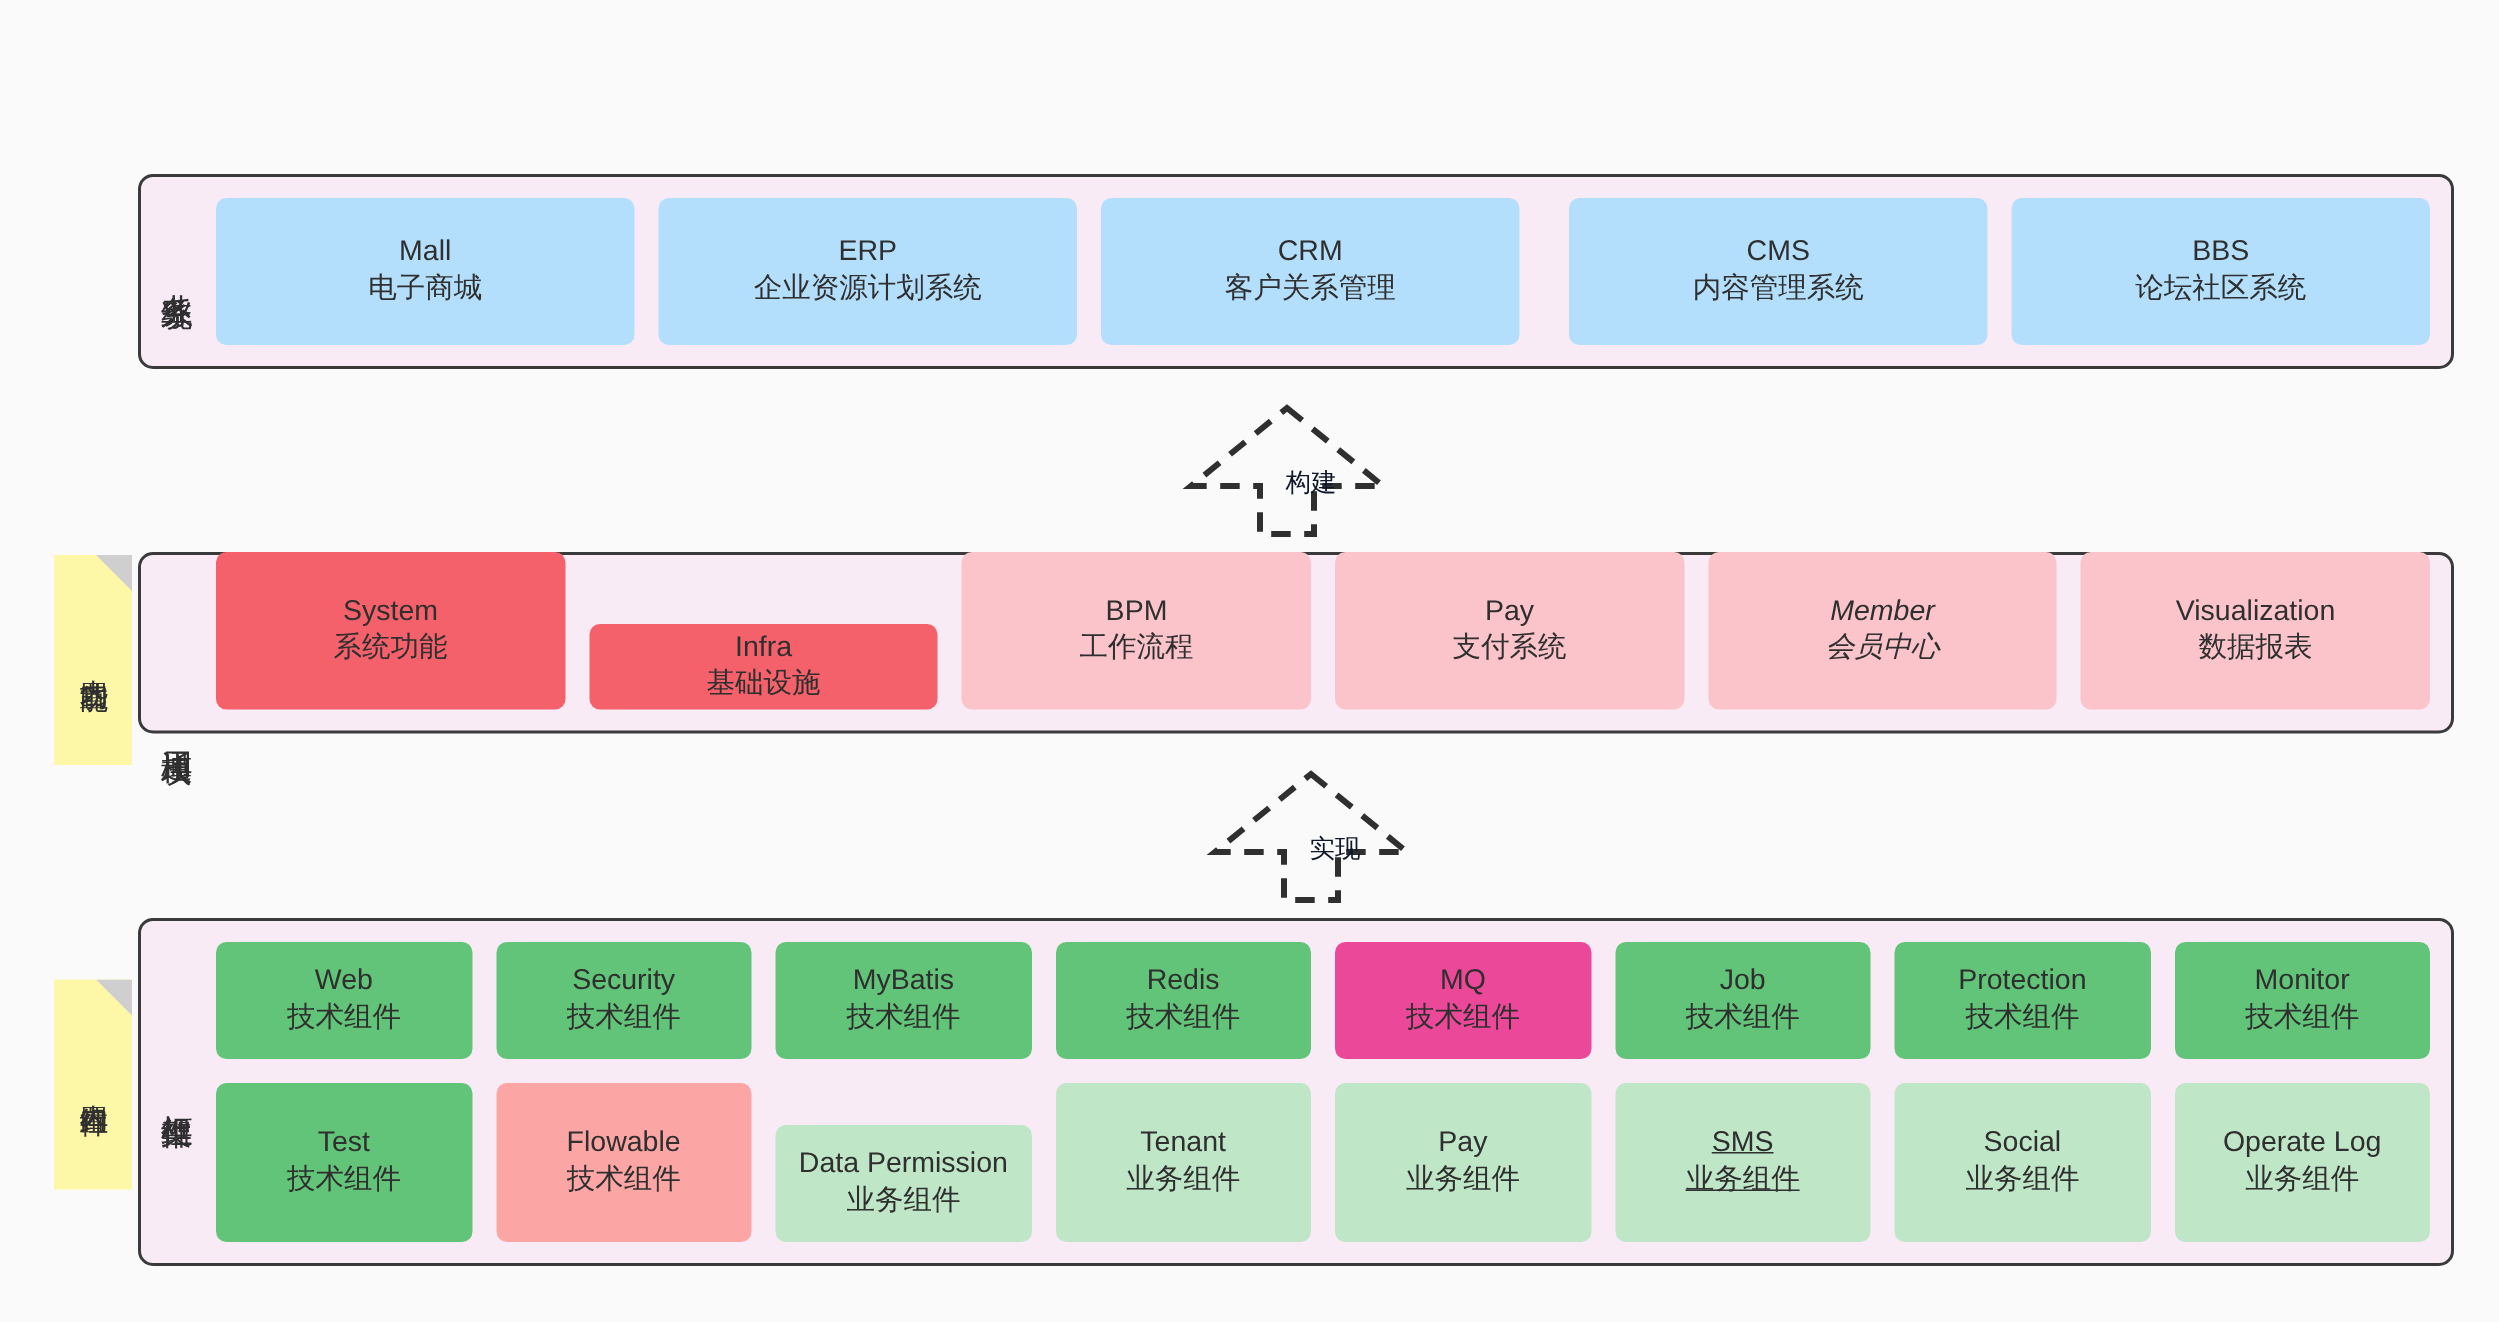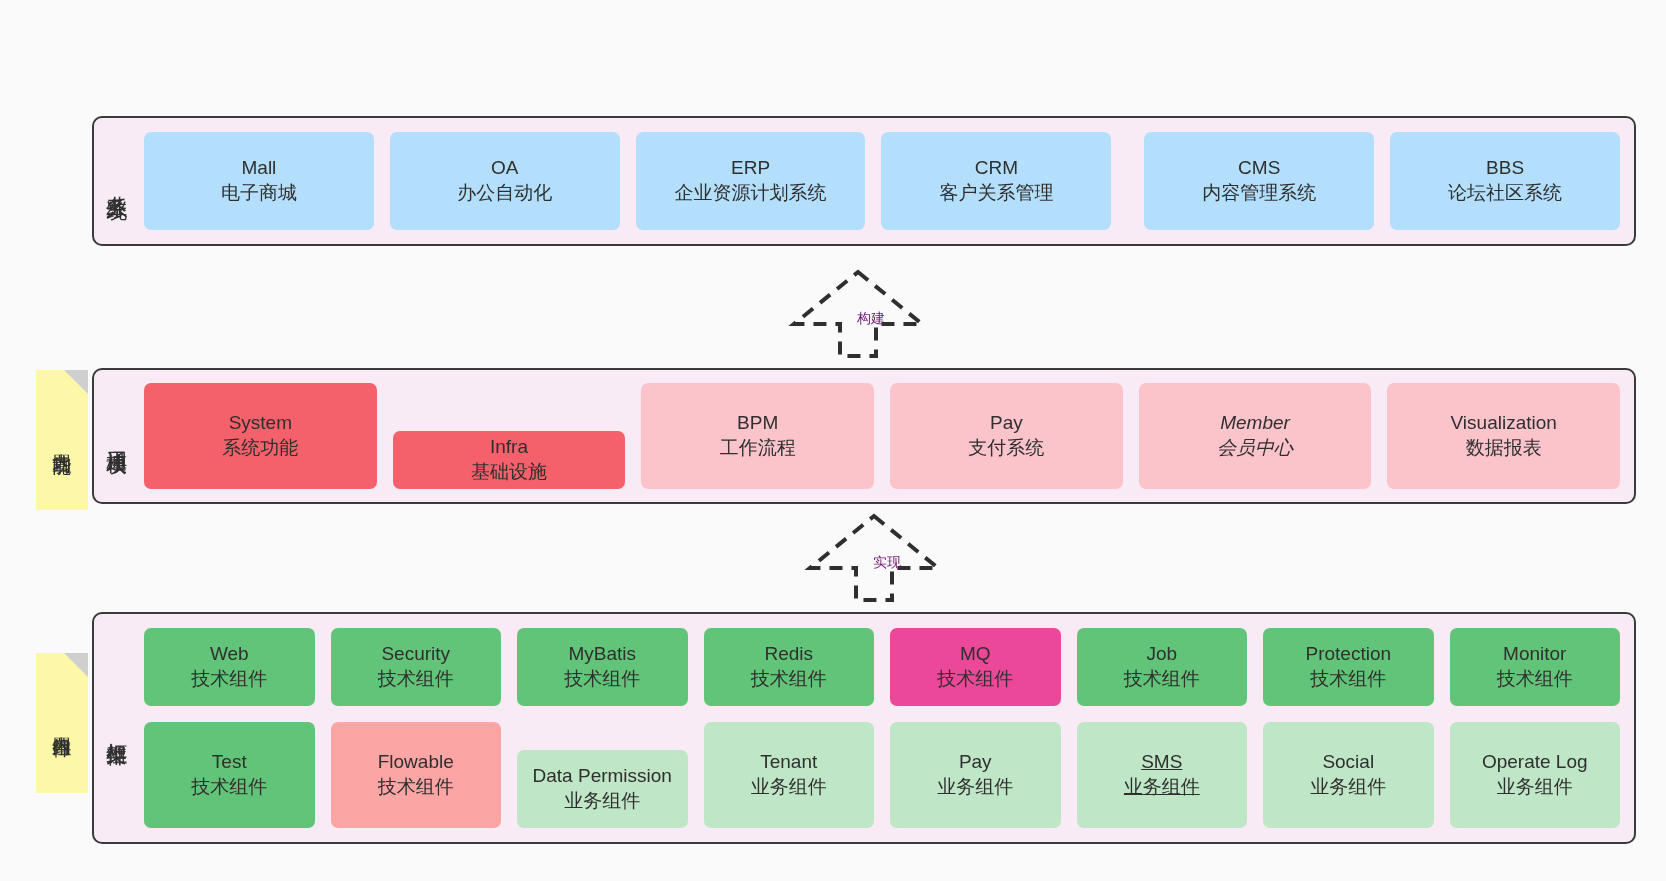--- a/index.html
+++ b/index.html
@@ -108,30 +108,30 @@
   }
 
   
   .arrow {
     position: absolute;
     pointer-events: none;
   }
   .arrow svg { display: block; overflow: visible; }
   .arrow-label {
     position: absolute;
-    font-size: 14px;
-    color: #701a75;
+    font-size: 17px;
+    color: #0f172a;
     background: transparent;
     white-space: nowrap;
     user-select: none;
   }
 
   
   #layer-business  { left: 92px;  top: 116px;  width: 1544px; height: 130px; }
-  #layer-common    { left: 92px;  top: 368px;  width: 1544px; height: 136px; }
+  #layer-common    { left: 92px;  top: 368px;  width: 1544px; height: 121px; align-items: flex-end; }
   #layer-framework { left: 92px;  top: 612px;  width: 1544px; height: 232px; }
 
   #note-builtin-function  { left: 36px; top: 370px; width: 52px; height: 140px; }
   #note-builtin-component { left: 36px; top: 653px; width: 52px; height: 140px; }
 
   #arrow-build   { left: 790px; top: 268px; }
   #arrow-build .arrow-label   { left: 67px; top: 42px; }
   #arrow-implement { left: 806px; top: 512px; }
   #arrow-implement .arrow-label { left: 67px; top: 42px; }
 </style>
@@ -140,24 +140,20 @@
 
 <div class="layer" id="layer-business">
   <div class="layer-label">业务系统</div>
   <div class="layer-body">
       <div class="row">
         <div class="card c-blue" style="background: rgb(179, 223, 252);">
           <span class="t1">Mall</span>
           <span class="t2">电子商城</span>
         </div>
         <div class="card c-blue" style="background: rgb(179, 223, 252);">
-          <span class="t1">OA</span>
-          <span class="t2">办公自动化</span>
-        </div>
-        <div class="card c-blue" style="background: rgb(179, 223, 252);">
           <span class="t1">ERP</span>
           <span class="t2">企业资源计划系统</span>
         </div>
         <div class="card c-blue" style="background: rgb(179, 223, 252);">
           <span class="t1">CRM</span>
           <span class="t2">客户关系管理</span>
         </div>
         <div class="card c-blue" style="background: rgb(179, 223, 252); margin-left: 17px;">
           <span class="t1">CMS</span>
           <span class="t2">内容管理系统</span>

